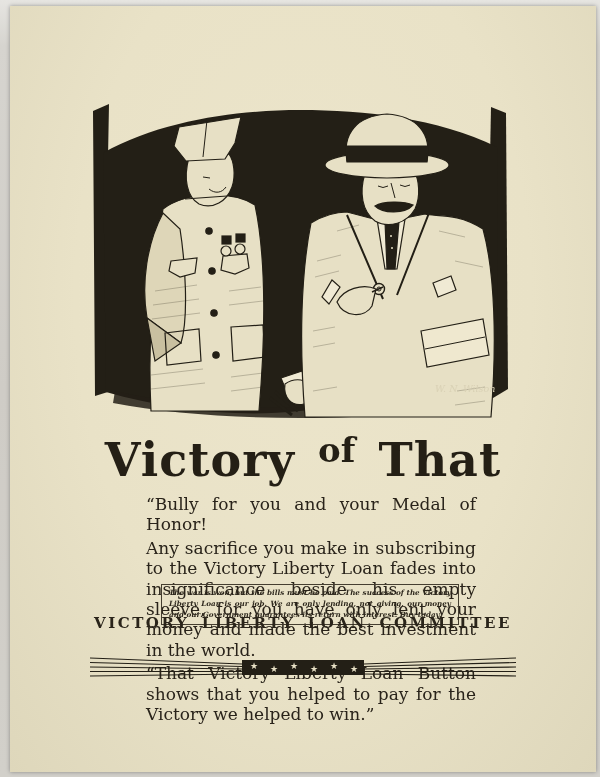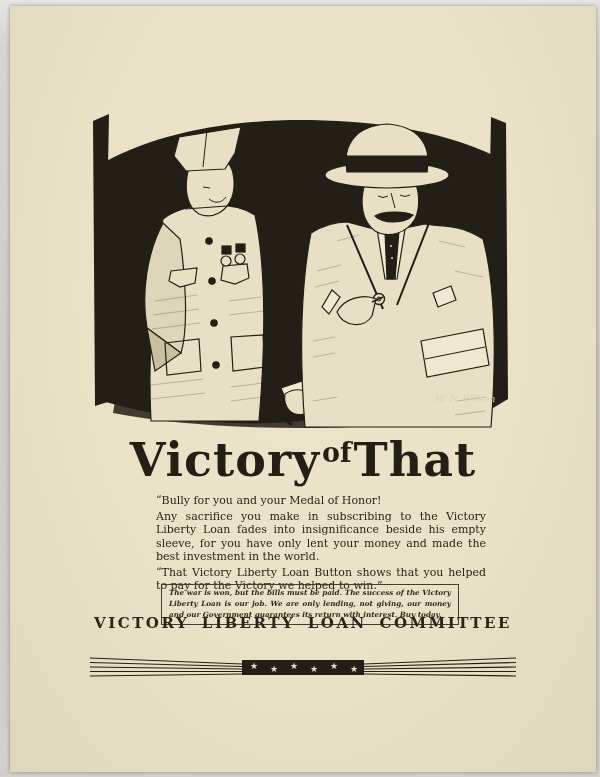--- a/index.html
+++ b/index.html
@@ -8,30 +8,30 @@
     font-family:"DejaVu Serif", serif;
     background:linear-gradient(180deg,#e6e5e1 0%,#d6d4cf 6%,#cfccc6 50%,#d2d0ca 100%);
     position:relative;
   }
   .photo{position:absolute;inset:0;}
   .poster{
     position:absolute;left:10px;top:6px;width:586px;height:766px;
     background:radial-gradient(ellipse at 50% 38%, #ece5cb 0%, #e9e2c7 55%, #ded7bb 100%);
     box-shadow:0 0 4px rgba(0,0,0,.35);
   }
-  .illustration{position:absolute;left:75px;top:95px;width:430px;height:330px;}
+  .illustration{position:absolute;left:75px;top:85px;width:430px;height:330px;}
   .title{
     position:absolute;left:0;right:0;top:430px;text-align:center;
     font-weight:700;color:#241f15;font-size:46px;letter-spacing:1px;line-height:1.05;
     white-space:nowrap;
   }
-  .title .of{font-size:27px;position:relative;top:-14px;margin:0 2px;letter-spacing:0;}
+  .title .of{font-size:34px;position:relative;top:-14px;margin:0 23px;letter-spacing:0;}
   .body-copy{
-    position:absolute;left:146px;top:488px;width:330px;
-    color:#29231a;font-size:11px;line-height:1.2;text-align:justify;
+    position:absolute;left:136px;top:488px;width:330px;
+    color:#29231a;font-size:17px;line-height:1.2;text-align:justify;
   }
   .body-copy p{margin:0 0 3px 0;}
   .notice-box{
     position:absolute;left:151px;top:578px;width:282px;
     border:1px solid #453e30;padding:3px 7px 4px 7px;
     font-size:7.2px;font-style:italic;font-weight:700;line-height:1.5;
     color:#2e2односed;color:#2e281d;text-align:justify;
   }
   .committee{
     position:absolute;left:0;right:0;top:608px;text-align:center;

